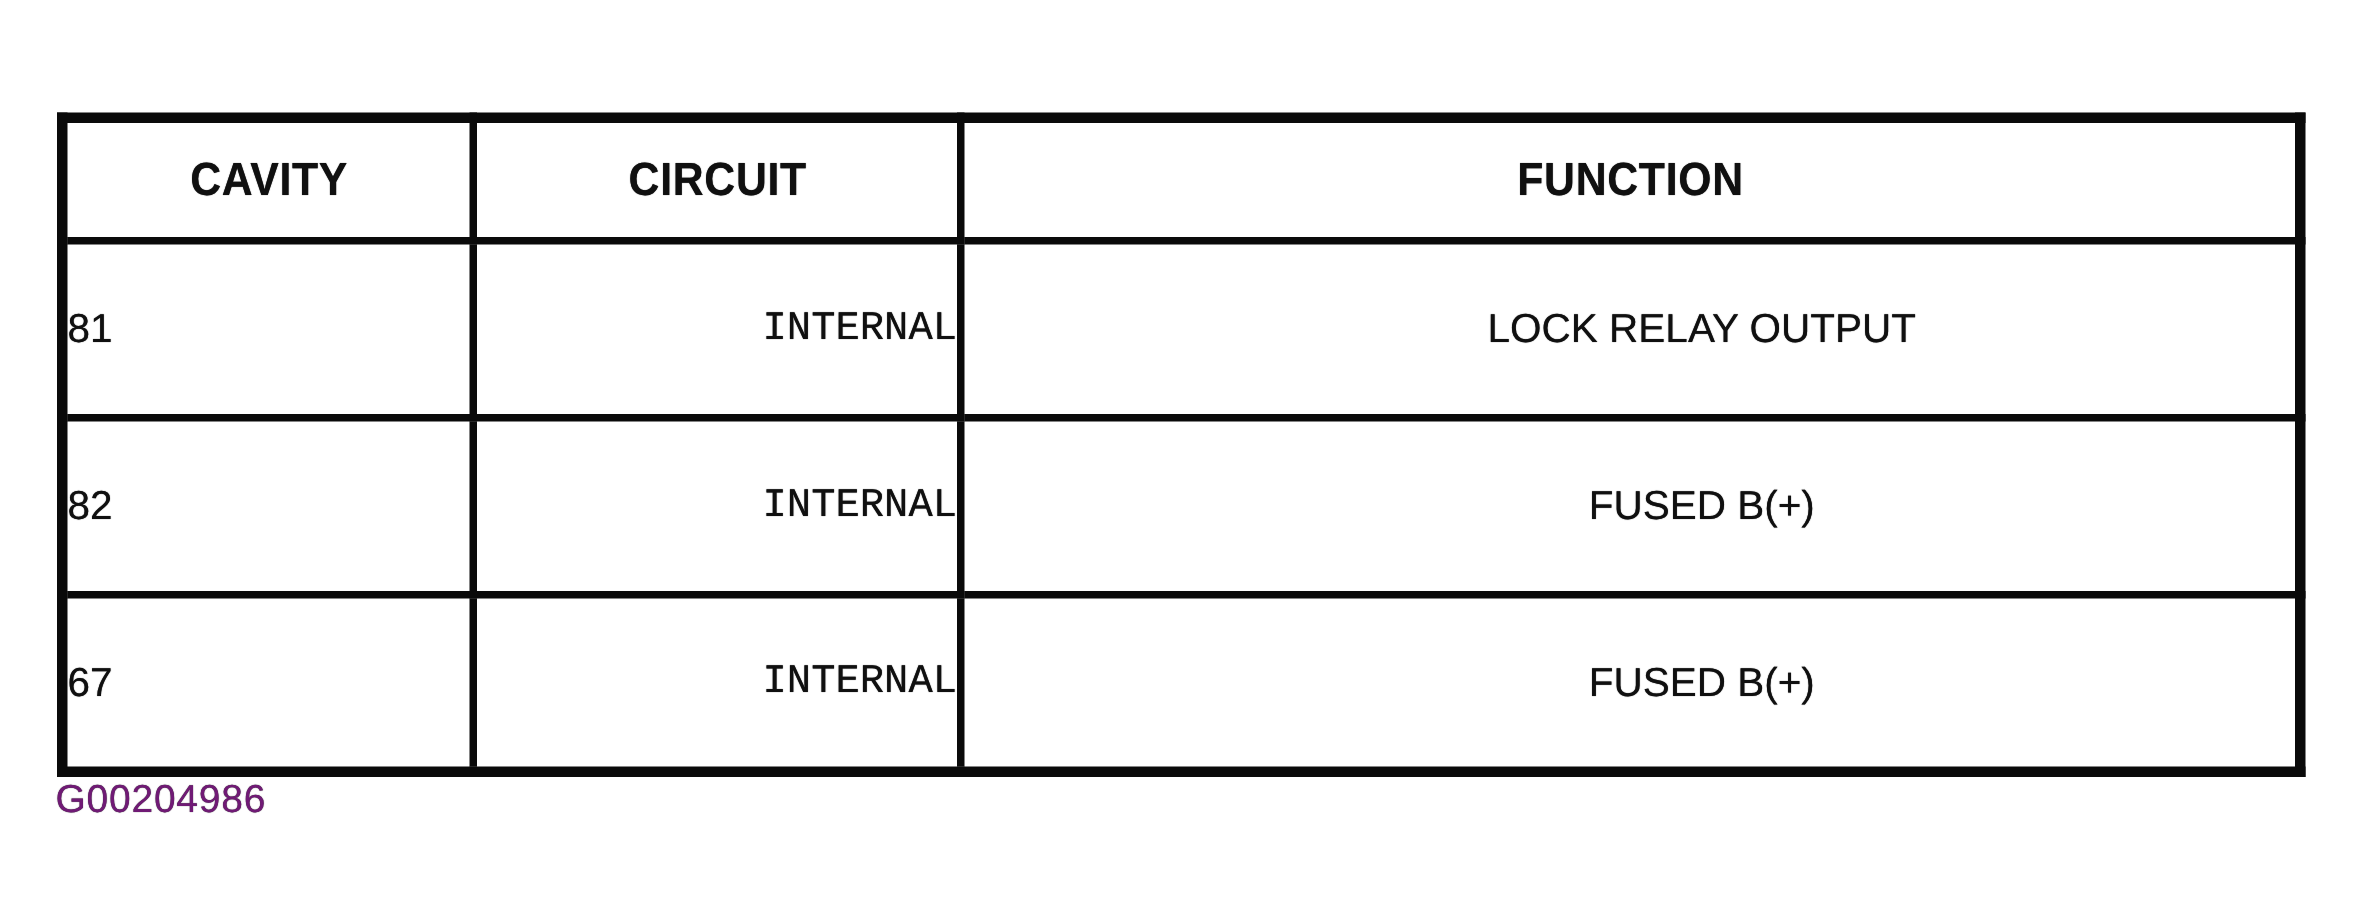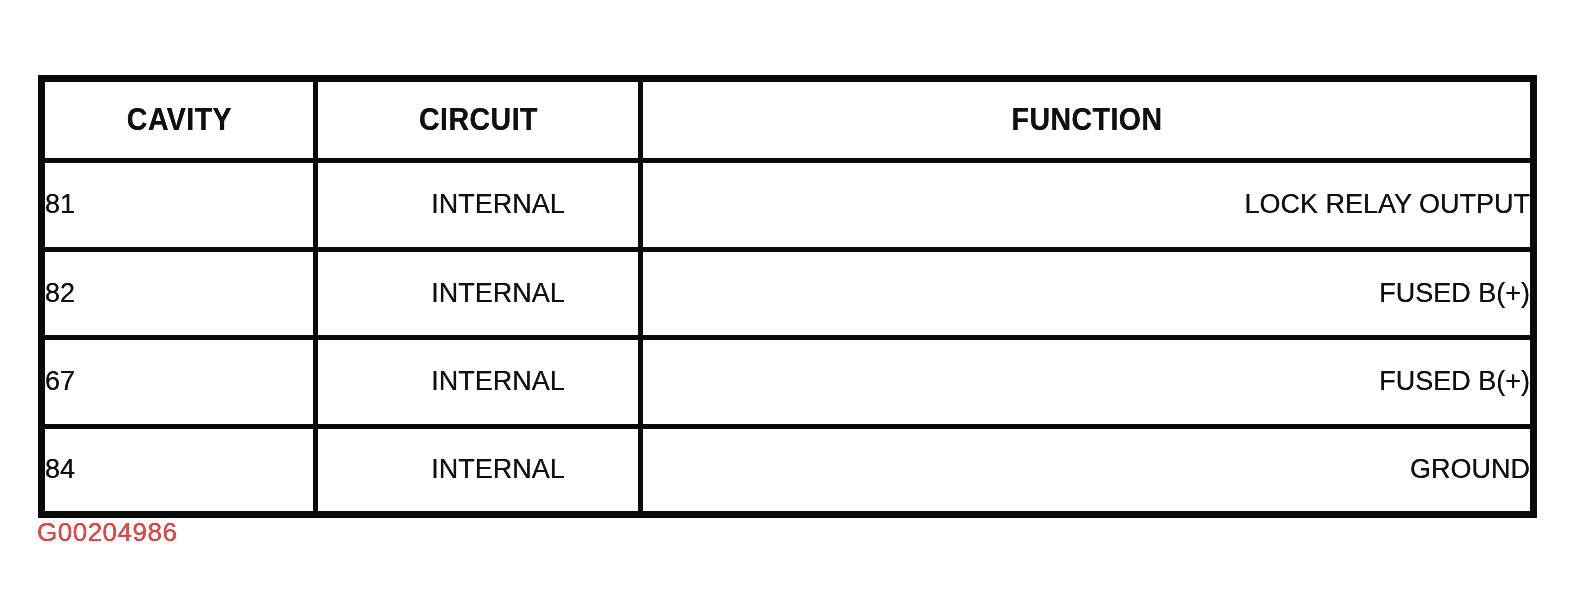--- a/index.html
+++ b/index.html
@@ -60,40 +60,41 @@
 
   .pinout-table td {
     font-size: 27px;
     font-weight: normal;
     letter-spacing: 0px;
   }
 
   td.cell-cavity {
   }
   td.cell-circuit {
-    text-align: center;
+    text-align: right;
     padding-left: 40px;
+    font-family: Liberation Mono, monospace;
   }
   td.cell-function {
-    text-align: right;
+    text-align: center;
     padding-left: 96px;
   }
 
   
   .pinout-table, .figure-id {
     text-shadow: 0 0 0.6px #222;
   }
 
   .figure-id {
     position: absolute;
     left: 37px;
     top: 517px;
     font-size: 26px;
     letter-spacing: 0.5px;
-    color: #ef4444;
+    color: #701a75;
   }
 </style>
 </head>
 <body>
 
 <table class="pinout-table">
   <colgroup>
     <col class="col-cavity">
     <col class="col-circuit">
     <col class="col-function">
@@ -114,21 +115,16 @@
     <tr>
       <td class="cell-cavity">82</td>
       <td class="cell-circuit">INTERNAL</td>
       <td class="cell-function">FUSED B(+)</td>
     </tr>
     <tr>
       <td class="cell-cavity">67</td>
       <td class="cell-circuit">INTERNAL</td>
       <td class="cell-function">FUSED B(+)</td>
     </tr>
-    <tr>
-      <td class="cell-cavity">84</td>
-      <td class="cell-circuit">INTERNAL</td>
-      <td class="cell-function">GROUND</td>
-    </tr>
   </tbody>
 </table>
 
 <div class="figure-id">G00204986</div>
 
 </body></html>

